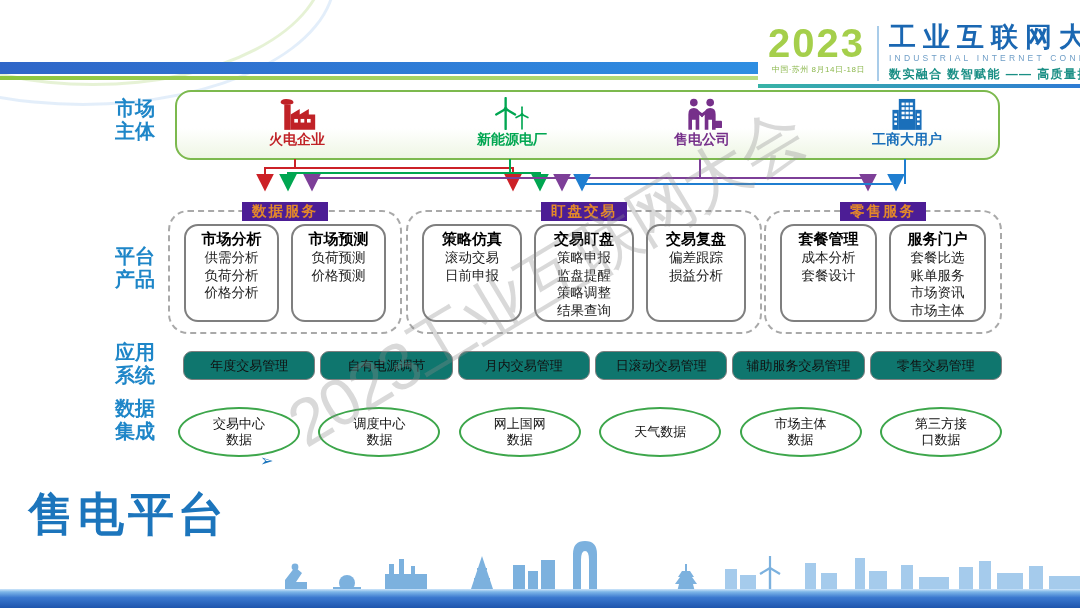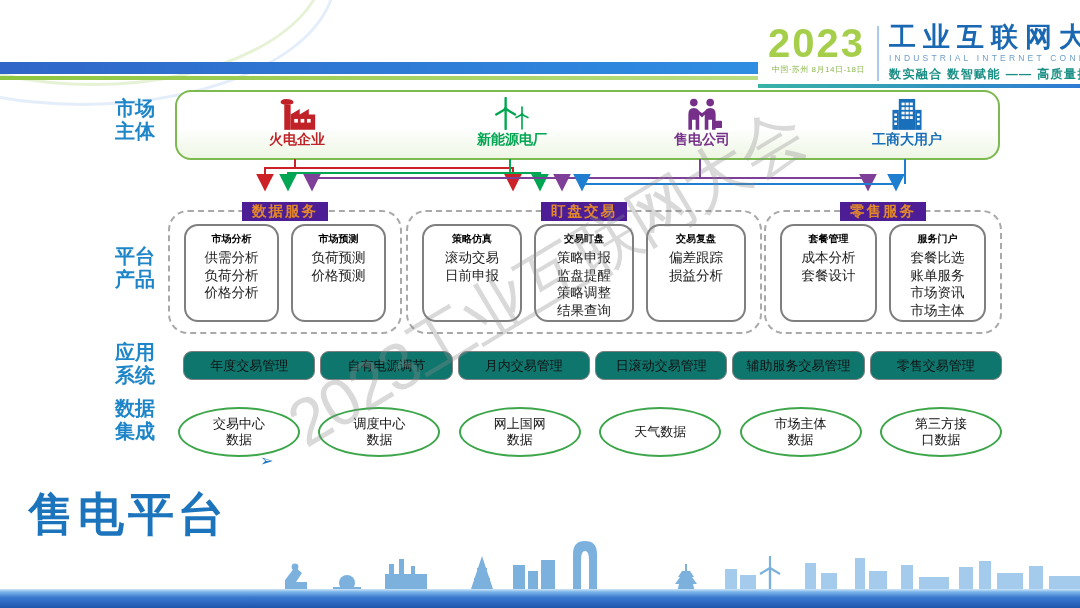--- a/index.html
+++ b/index.html
@@ -34,21 +34,21 @@
   
   .connectors{position:absolute;left:0;top:0;pointer-events:none;}
   
   .pgroup{position:absolute;top:210px;height:124px;border:2px dashed #a9a9a9;border-radius:20px;box-sizing:border-box;background:transparent;}
   .pg-1{left:168px;width:234px}.pg-2{left:406px;width:356px}.pg-3{left:764px;width:238px}
   .ptag{position:absolute;top:-10px;left:50%;transform:translateX(-50%);background:#4c1d95;padding:0 10px;
         color:#e3882a;font-weight:bold;font-size:14.5px;letter-spacing:2px;white-space:nowrap;}
   .pboxes{display:flex;gap:12px;padding:12px 14px 10px;height:100%;box-sizing:border-box;}
   .pbox{flex:1;border:2px solid #7f7f7f;border-radius:14px;background:#fff;text-align:center;
         padding:4px 2px;font-size:13.5px;color:#1a1a1a;overflow:hidden;}
-  .pbox-title{font-weight:bold;font-size:10px;color:#000;margin-bottom:1px;line-height:18px;}
+  .pbox-title{font-weight:bold;font-size:15px;color:#000;margin-bottom:1px;line-height:18px;}
   .pbox-item{line-height:17.5px;}
   
   .apps-row{position:absolute;left:183px;top:351px;width:819px;height:29px;display:flex;gap:5px;}
   .app-box{flex:1;border:1.5px solid #7f7f7f;border-radius:9px;background:#0f766e;display:flex;align-items:center;justify-content:center;
            font-size:13px;color:#111;white-space:nowrap;}
   
   .data-row{position:absolute;left:178px;top:406px;width:824px;height:52px;display:flex;justify-content:space-between;align-items:center;}
   .ellipse{width:122px;height:50px;border:2px solid #3da64b;border-radius:50%;background:#fff;display:flex;align-items:center;justify-content:center;box-sizing:border-box;}
   .ellipse span{display:block;width:58px;font-size:13px;line-height:16px;color:#111;text-align:center;word-break:break-all;}
   

